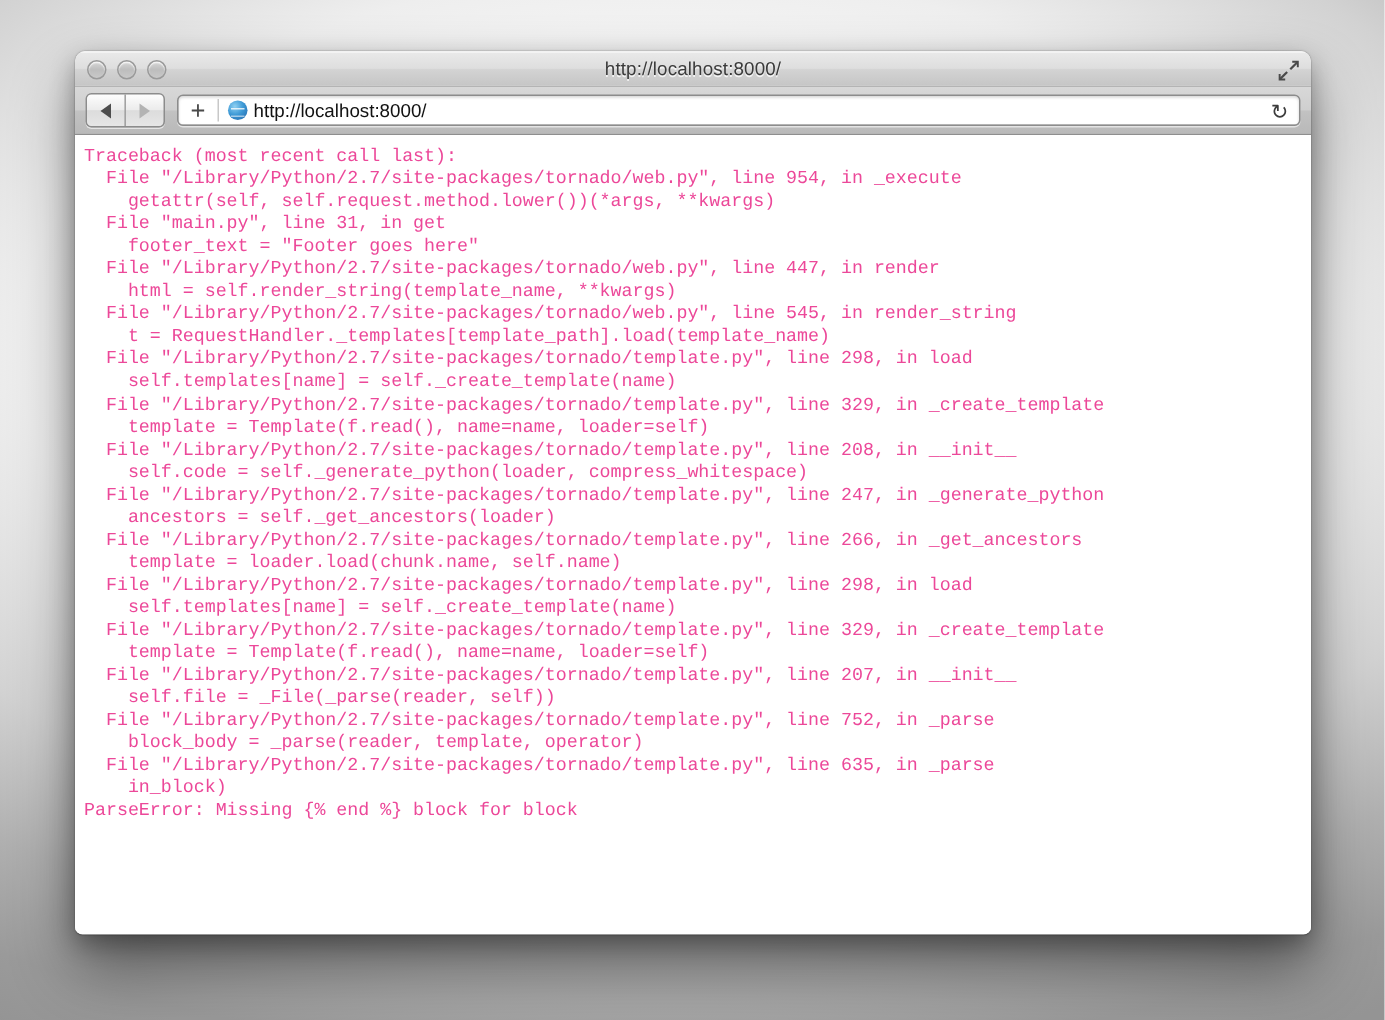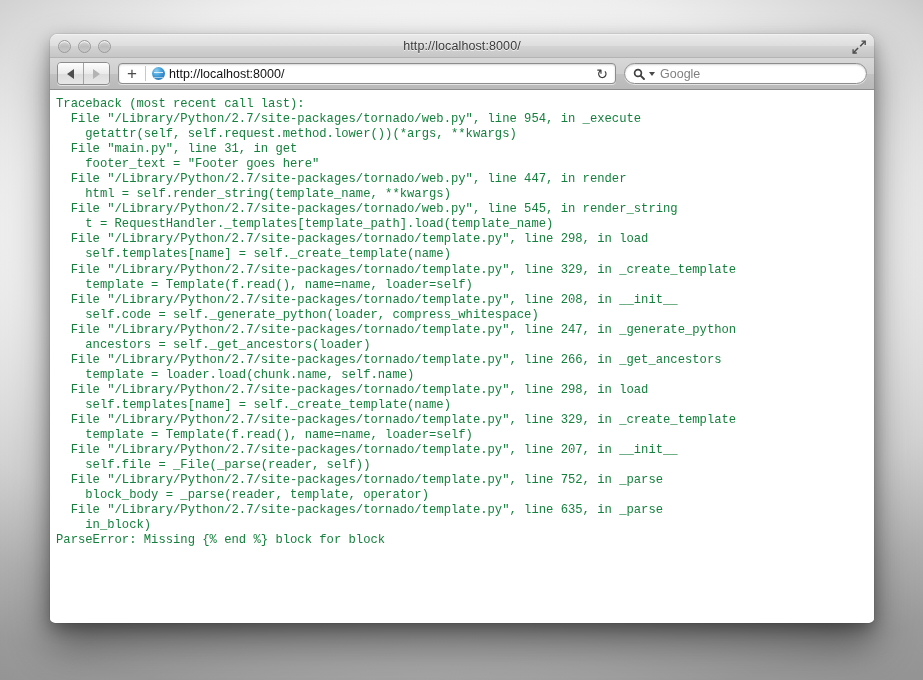--- a/index.html
+++ b/index.html
@@ -215,21 +215,21 @@
     background: #ffffff;
     overflow: hidden;
     padding: 7px 0 0 6px;
     box-sizing: border-box;
   }
   pre.traceback {
     margin: 0;
     font-family: "Liberation Mono", "DejaVu Sans Mono", monospace;
     font-size: 12.2px;
     line-height: 15.05px;
-    color: #15803d;
+    color: #ec4899;
     white-space: pre;
     letter-spacing: 0px;
   }
 </style>
 </head>
 <body>
 
 <div class="desktop">
 
   <div class="window">
@@ -263,30 +263,20 @@
       </div>
 
       <div class="urlwrap">
         <span class="plus">+</span>
         <span class="vsep"></span>
         <span class="favicon"></span>
         <span class="urltext" title="Enter address">http://localhost:8000/</span>
         <span class="reload">↻</span>
       </div>
 
-      <div class="searchwrap">
-        <span class="mag">
-          <svg width="12" height="12" viewBox="0 0 12 12" aria-hidden="true">
-            <circle cx="5" cy="5" r="3.4" fill="none" stroke="#3f3f3f" stroke-width="1.7"></circle>
-            <line x1="7.6" y1="7.6" x2="11" y2="11" stroke="#3f3f3f" stroke-width="1.9" stroke-linecap="round"></line>
-          </svg>
-        </span>
-        <span class="caret-dn"></span>
-        <span class="search-ph">Google</span>
-      </div>
 
     </div>
 
     <div class="content">
       <pre class="traceback">Traceback (most recent call last):
   File "/Library/Python/2.7/site-packages/tornado/web.py", line 954, in _execute
     getattr(self, self.request.method.lower())(*args, **kwargs)
   File "main.py", line 31, in get
     footer_text = "Footer goes here"
   File "/Library/Python/2.7/site-packages/tornado/web.py", line 447, in render

